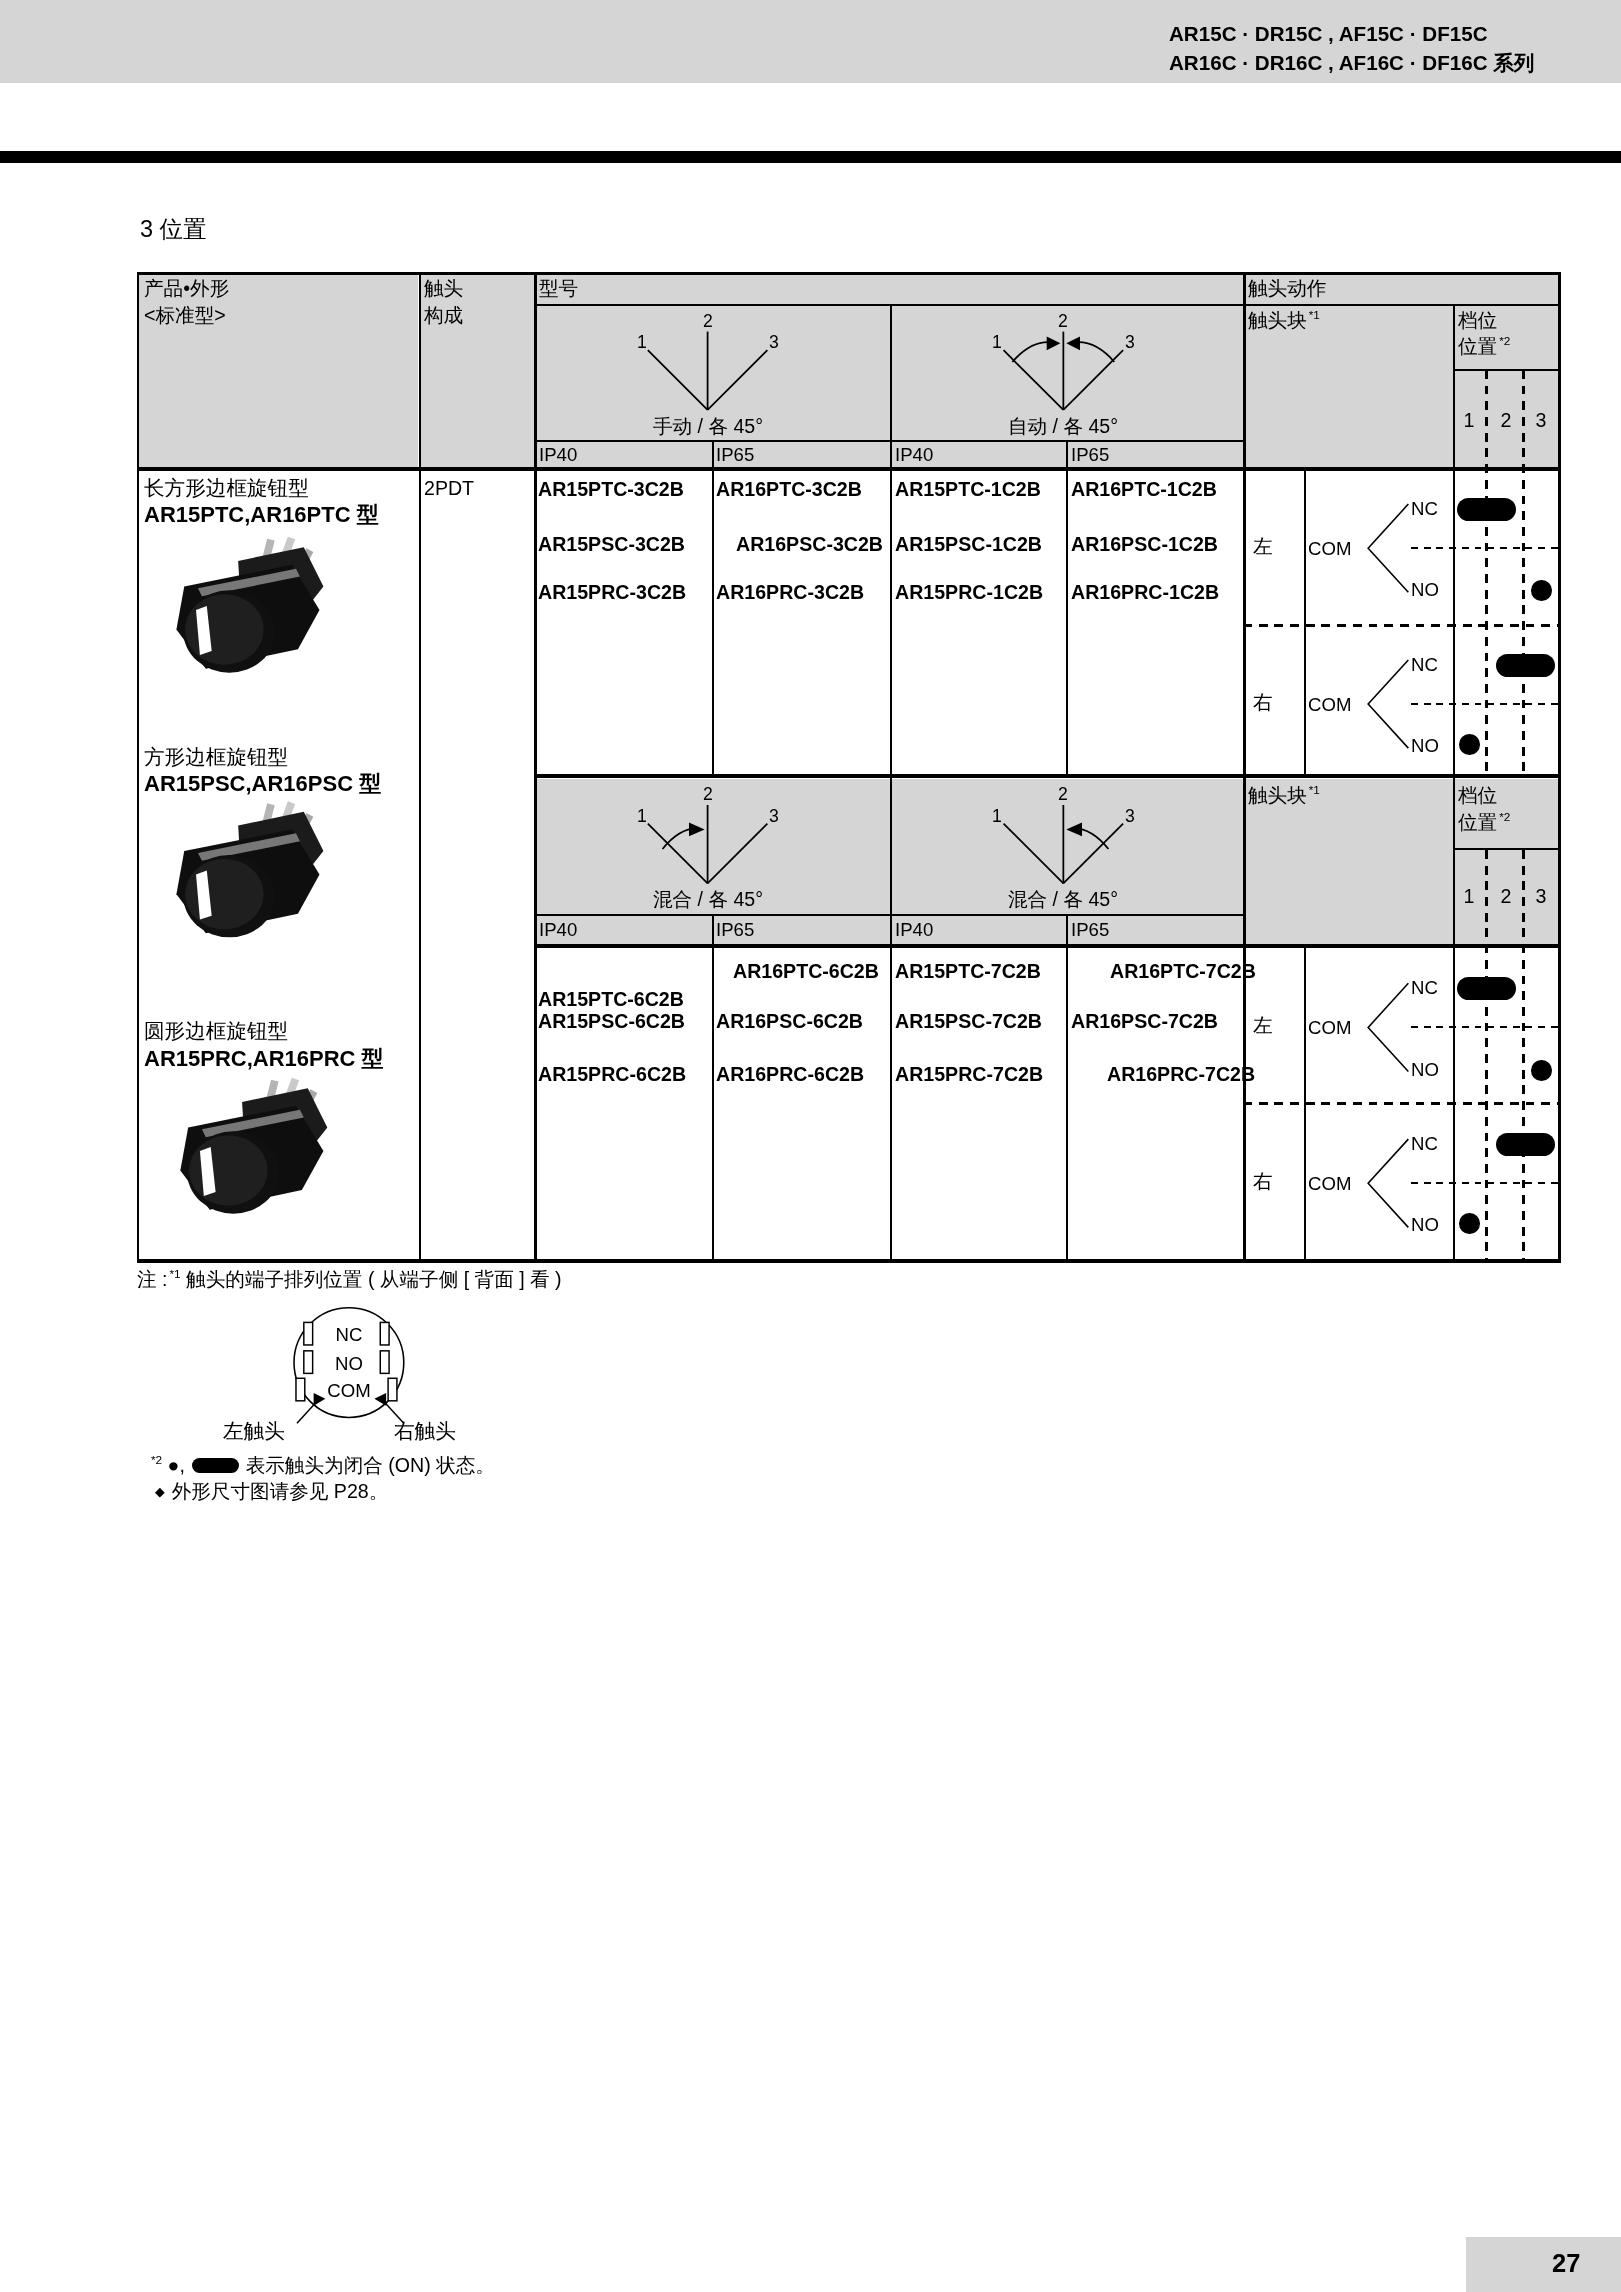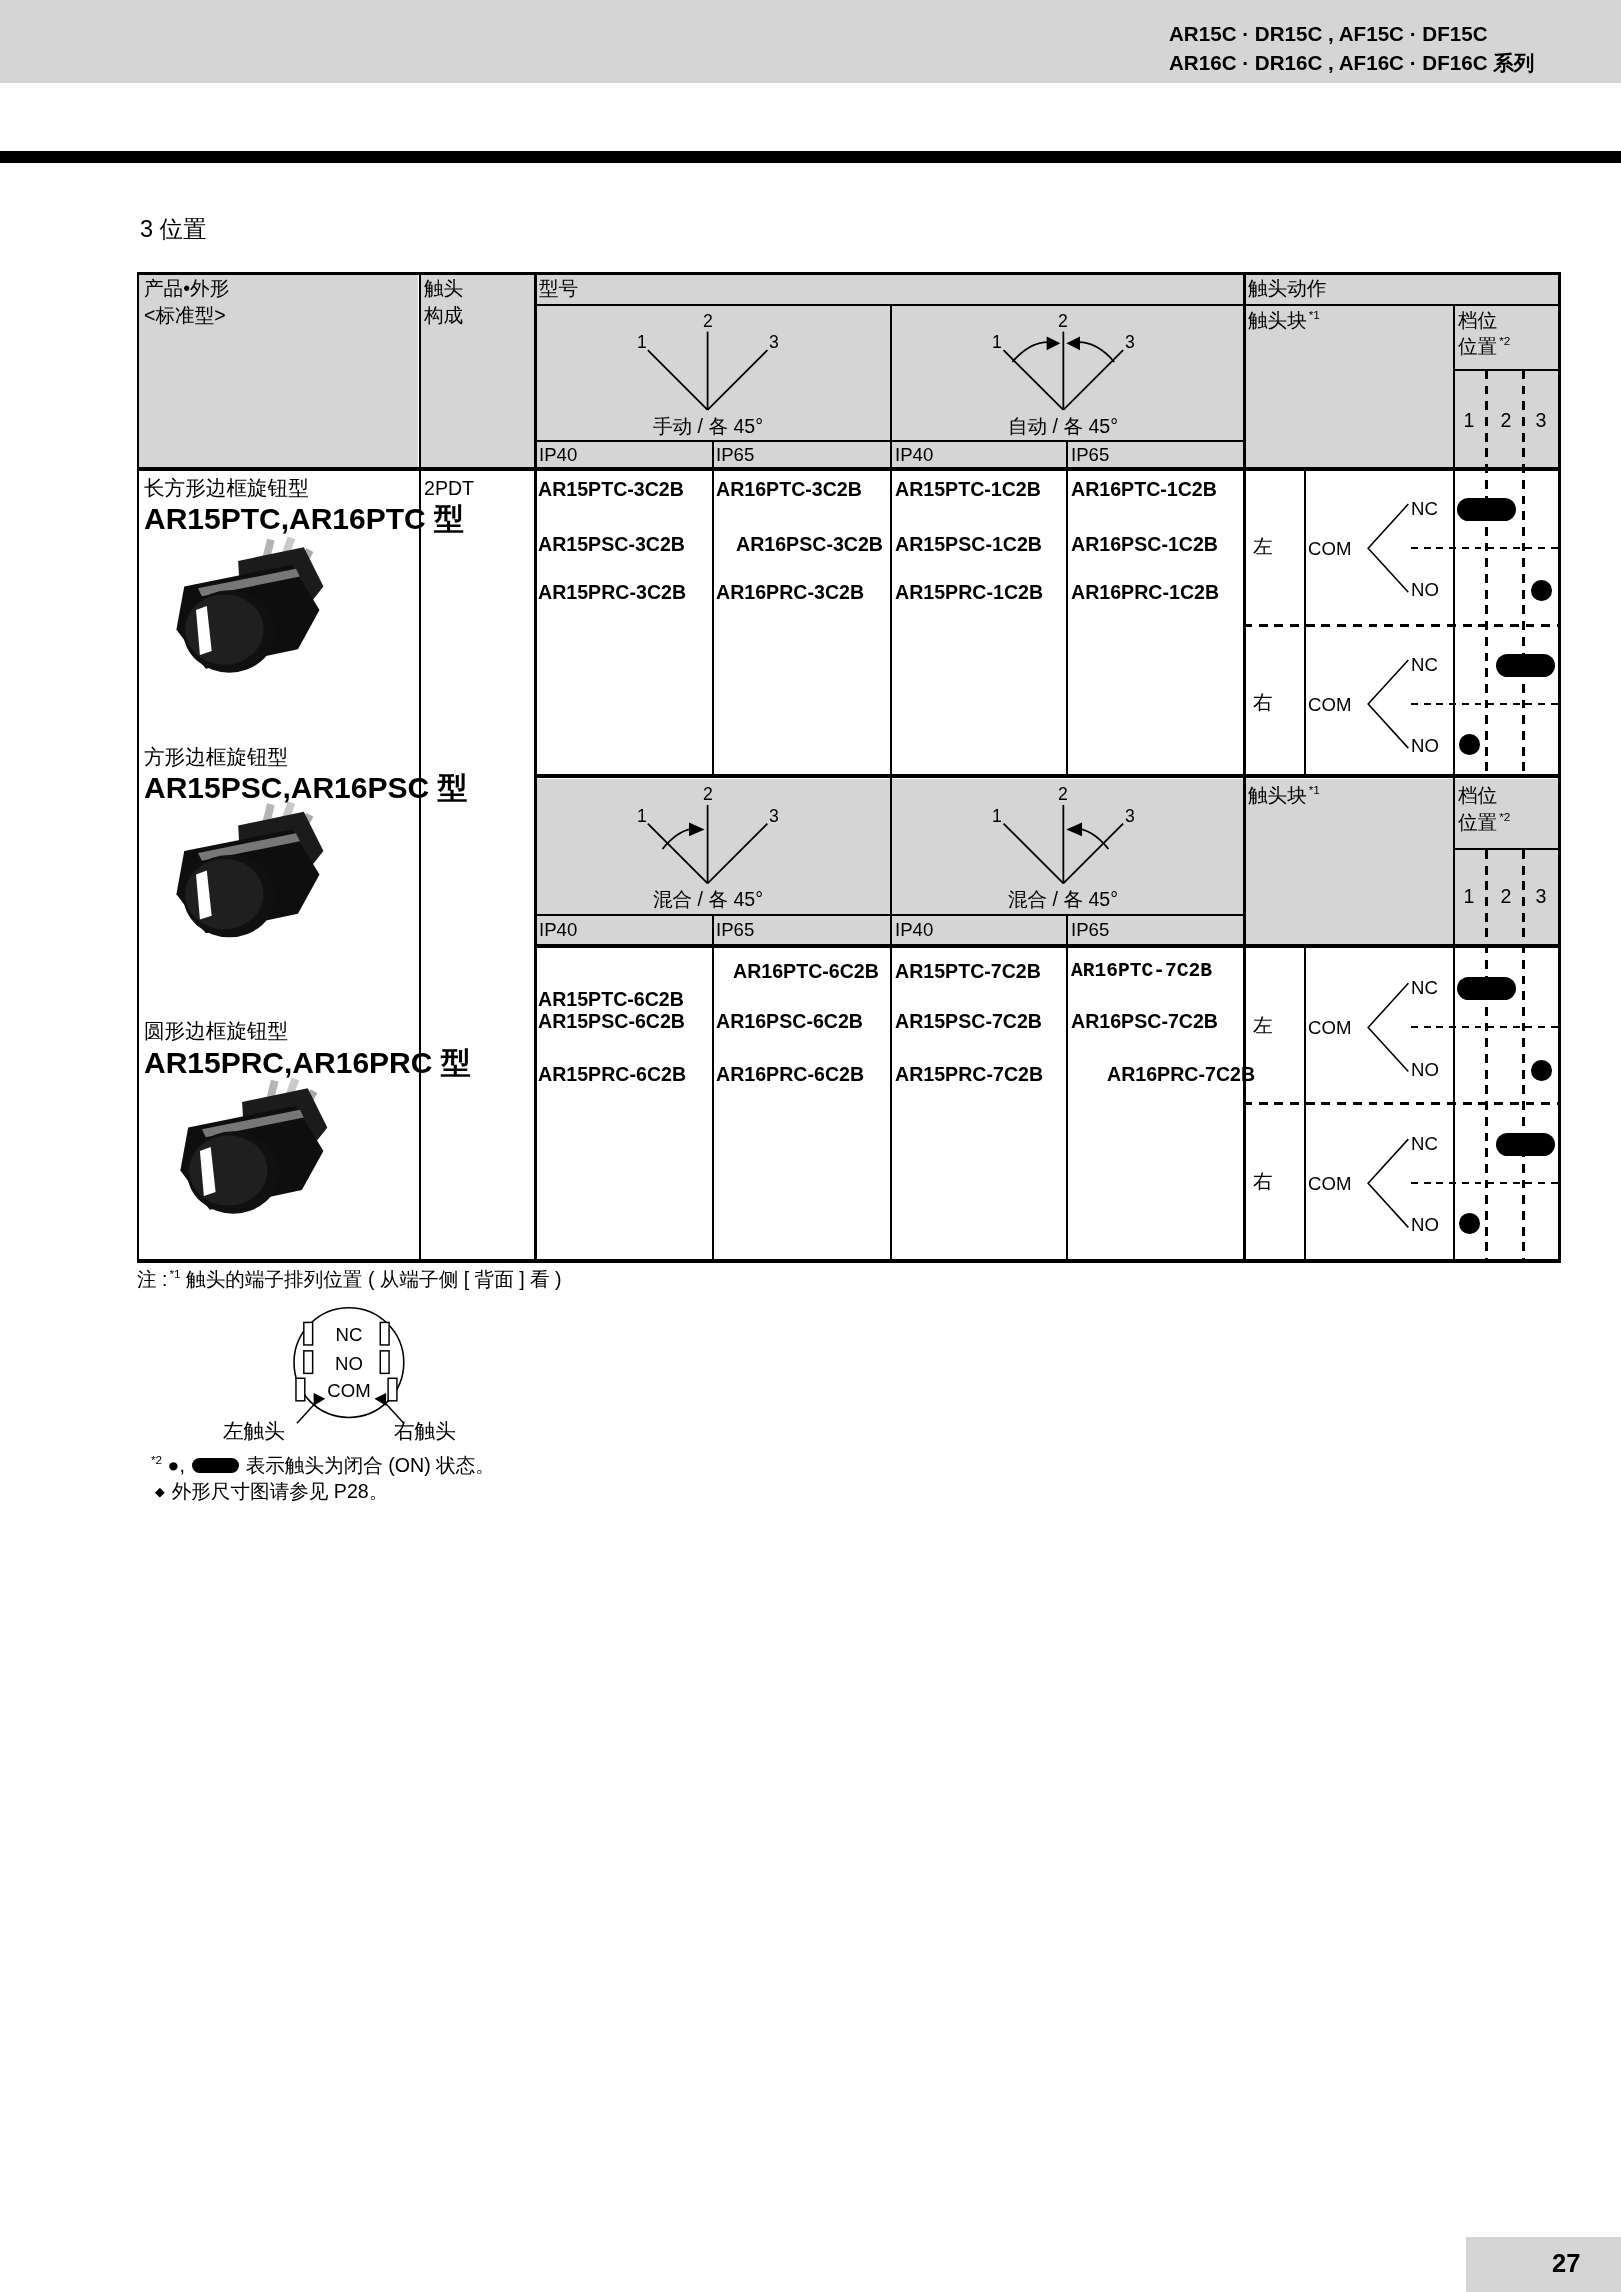--- a/index.html
+++ b/index.html
@@ -10,21 +10,21 @@
   .gray{position:absolute;background:#d5d5d5;}
   .hl{position:absolute;background:#000;}
   .vl{position:absolute;background:#000;}
   .dashh{position:absolute;height:2.9px;background:repeating-linear-gradient(90deg,#000 0 8.8px,transparent 8.8px 15.7px);}
   .dashhf{position:absolute;height:2px;background:repeating-linear-gradient(90deg,#000 0 6.9px,transparent 6.9px 12.7px);}
   .dashv{position:absolute;width:2.9px;background:repeating-linear-gradient(180deg,#000 0 8.8px,transparent 8.8px 15.7px);}
   .t{position:absolute;white-space:nowrap;line-height:1.15;}
   .b{font-weight:bold;}
   .ctr{transform:translateX(-50%);}
   .f18{font-size:17.6px;} .f19{font-size:18.6px;} .f20{font-size:19.6px;} .f21{font-size:20.6px;}
-  .f23{font-size:30px;} .f24{font-size:23.5px;} .f26{font-size:25.5px;}
+  .f23{font-size:22px;} .f24{font-size:23.5px;} .f26{font-size:25.5px;}
   sup{font-size:11.8px;line-height:0;margin-left:2px;}
   .pill{position:absolute;background:#000;border-radius:11.8px;width:59px;height:22.5px;}
   .dot{position:absolute;background:#000;border-radius:50%;width:20.6px;height:20.6px;}
   .inline-pill{display:inline-block;width:47px;height:14.7px;background:#000;border-radius:7.8px;vertical-align:-1px;margin:0 6.9px;}
   .diamond{font-size:12.7px;vertical-align:2px;margin-right:6.9px;}
   svg{position:absolute;left:0;top:0;}
 </style>
 </head>
 <body>
 
@@ -241,21 +241,21 @@
 
 <div class="t f20 b" style="left:538px;top:960px;margin-top:28px;">AR15PTC-6C2B</div>
 <div class="t f20 b" style="left:538px;top:1010px;">AR15PSC-6C2B</div>
 <div class="t f20 b" style="left:538px;top:1063px;">AR15PRC-6C2B</div>
 <div class="t f20 b" style="left:716px;top:960px;margin-left:17px;">AR16PTC-6C2B</div>
 <div class="t f20 b" style="left:716px;top:1010px;">AR16PSC-6C2B</div>
 <div class="t f20 b" style="left:716px;top:1063px;">AR16PRC-6C2B</div>
 <div class="t f20 b" style="left:895px;top:960px;">AR15PTC-7C2B</div>
 <div class="t f20 b" style="left:895px;top:1010px;">AR15PSC-7C2B</div>
 <div class="t f20 b" style="left:895px;top:1063px;">AR15PRC-7C2B</div>
-<div class="t f20 b" style="left:1071px;top:960px;font-family:Liberation Mono, monospace;">AR16PTC-7C2B</div>
+<div class="t f20 b" style="left:1110px;top:960px;">AR16PTC-7C2B</div>
 <div class="t f20 b" style="left:1071px;top:1010px;">AR16PSC-7C2B</div>
 <div class="t f20 b" style="left:1071px;top:1063px;margin-left:36px;">AR16PRC-7C2B</div>
 
 <div class="t f20" style="left:1253px;top:535px;">左</div>
 <div class="t f19" style="left:1308px;top:538px;">COM</div>
 <div class="t f19" style="left:1411px;top:498px;">NC</div>
 <div class="t f19" style="left:1411px;top:579px;">NO</div>
 <div class="t f20" style="left:1253px;top:691px;">右</div>
 <div class="t f19" style="left:1308px;top:694px;">COM</div>
 <div class="t f19" style="left:1411px;top:654px;">NC</div>

